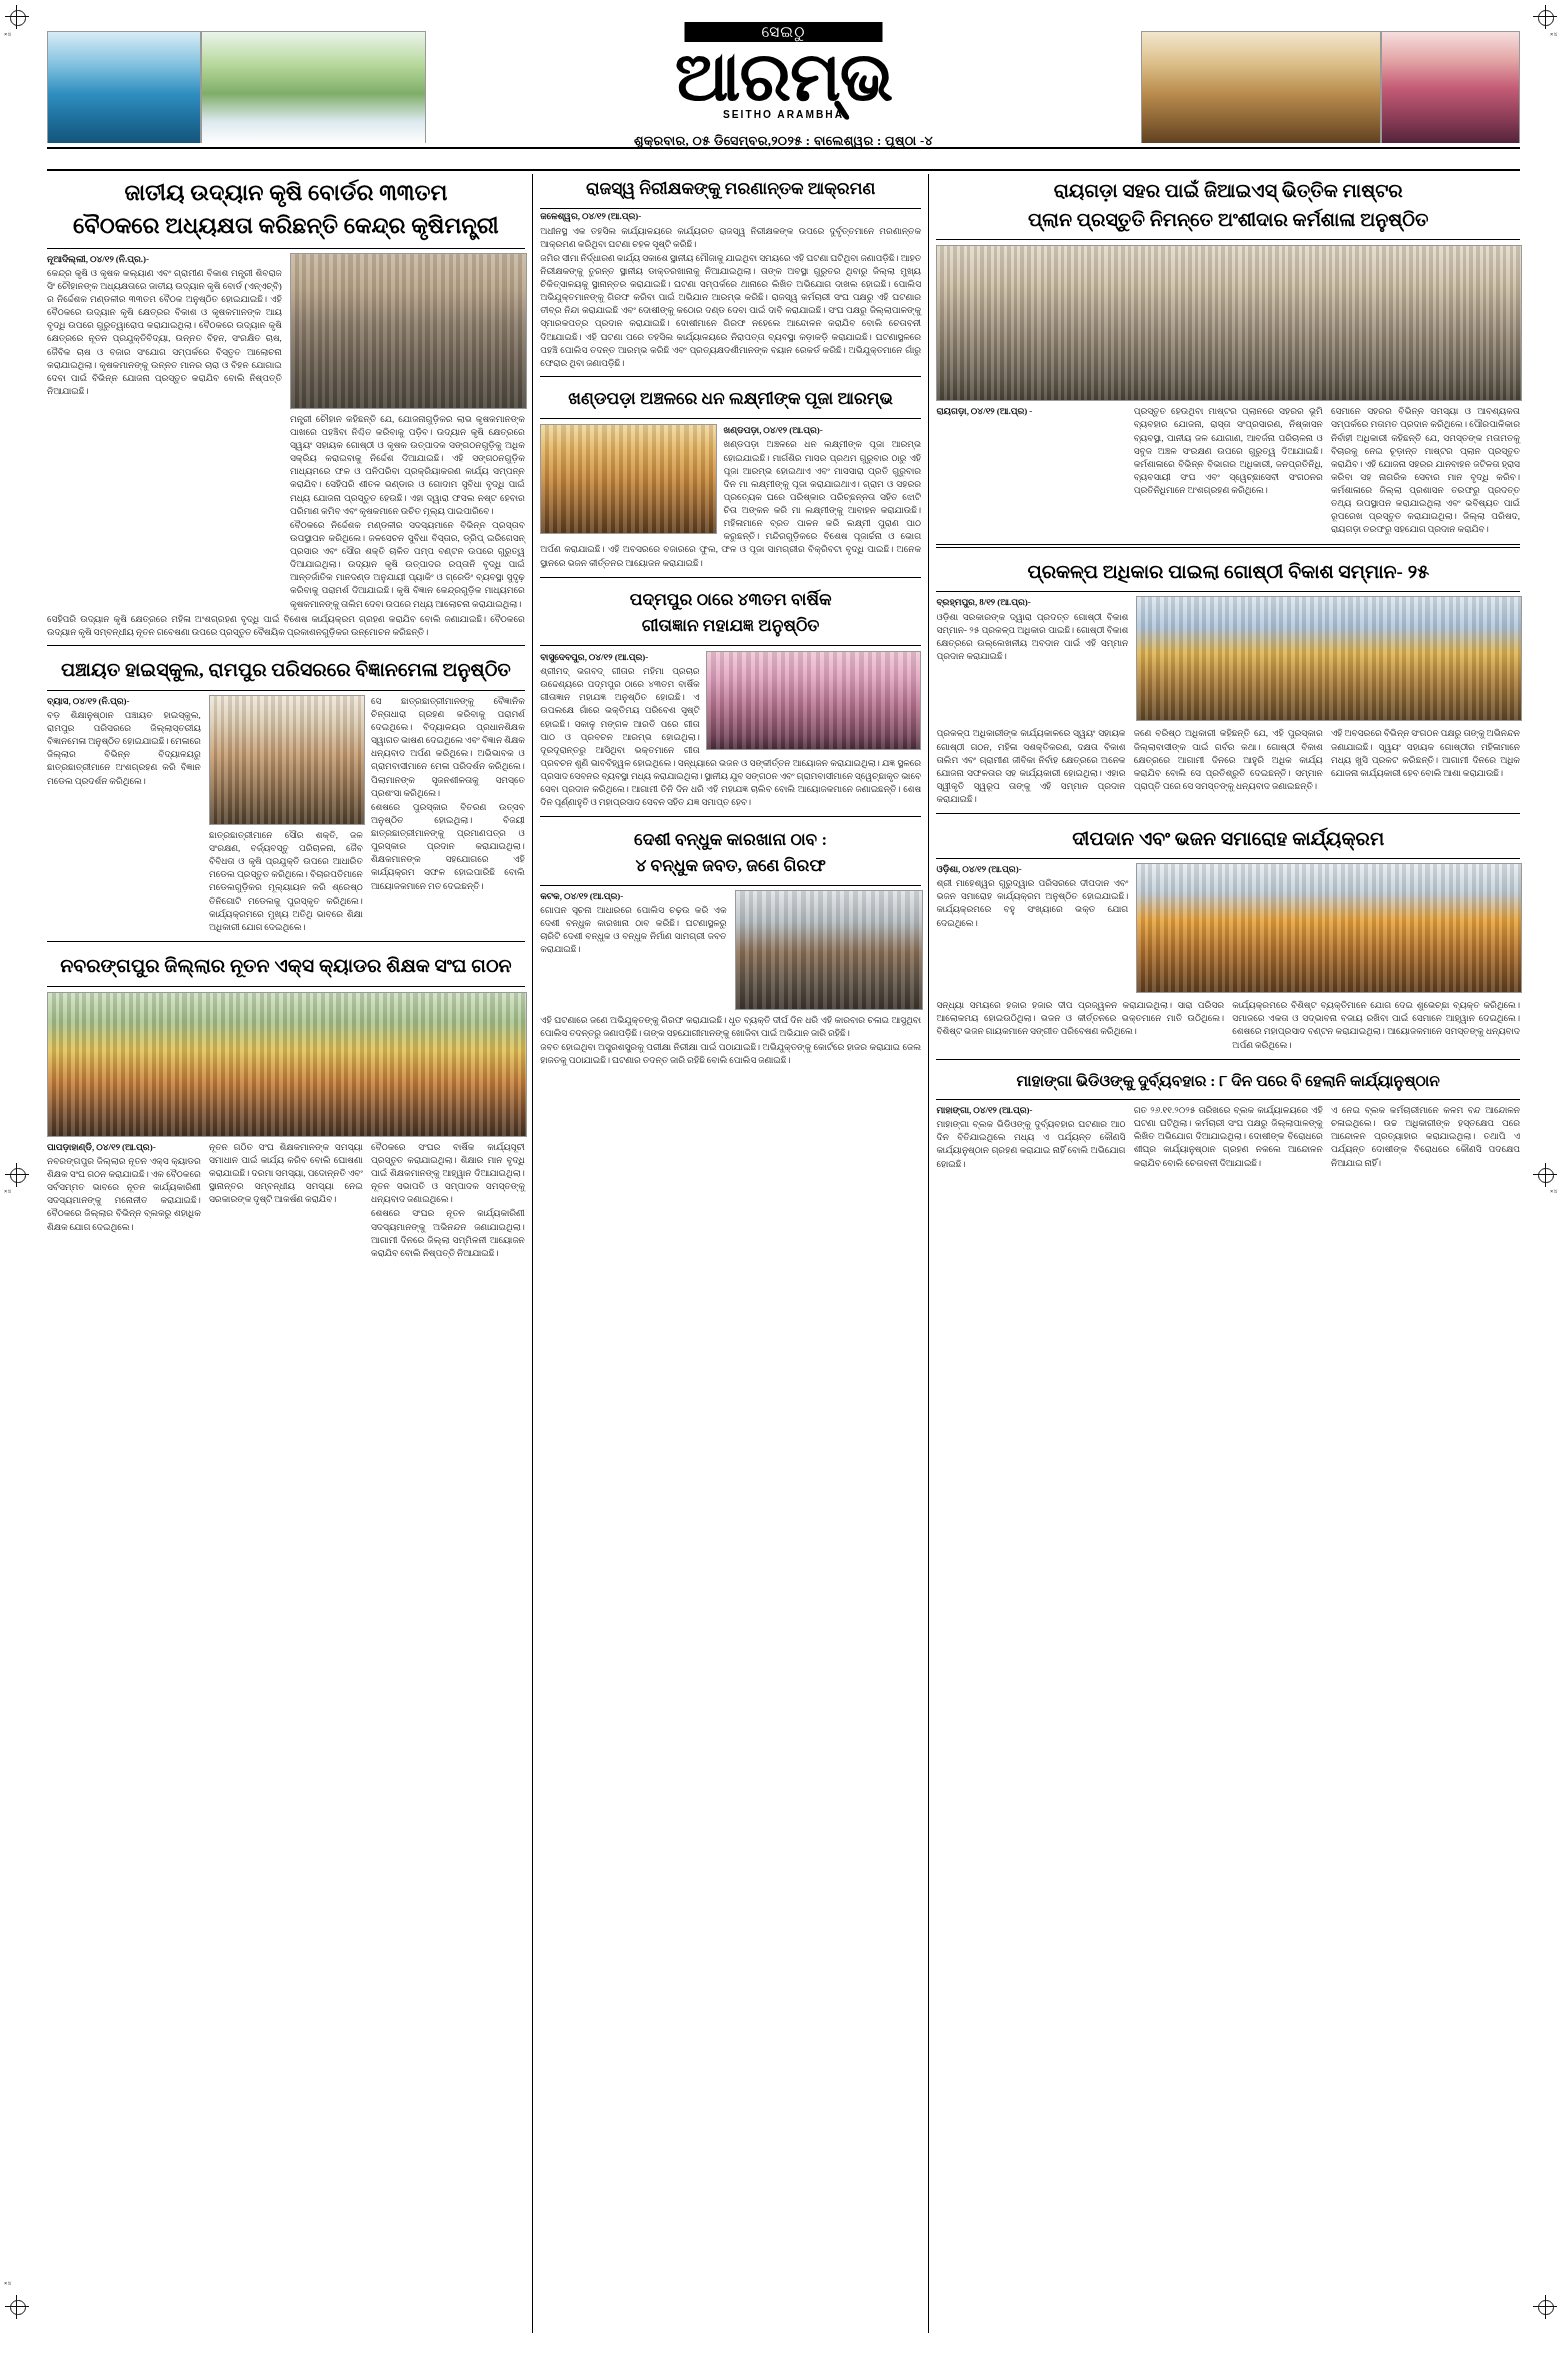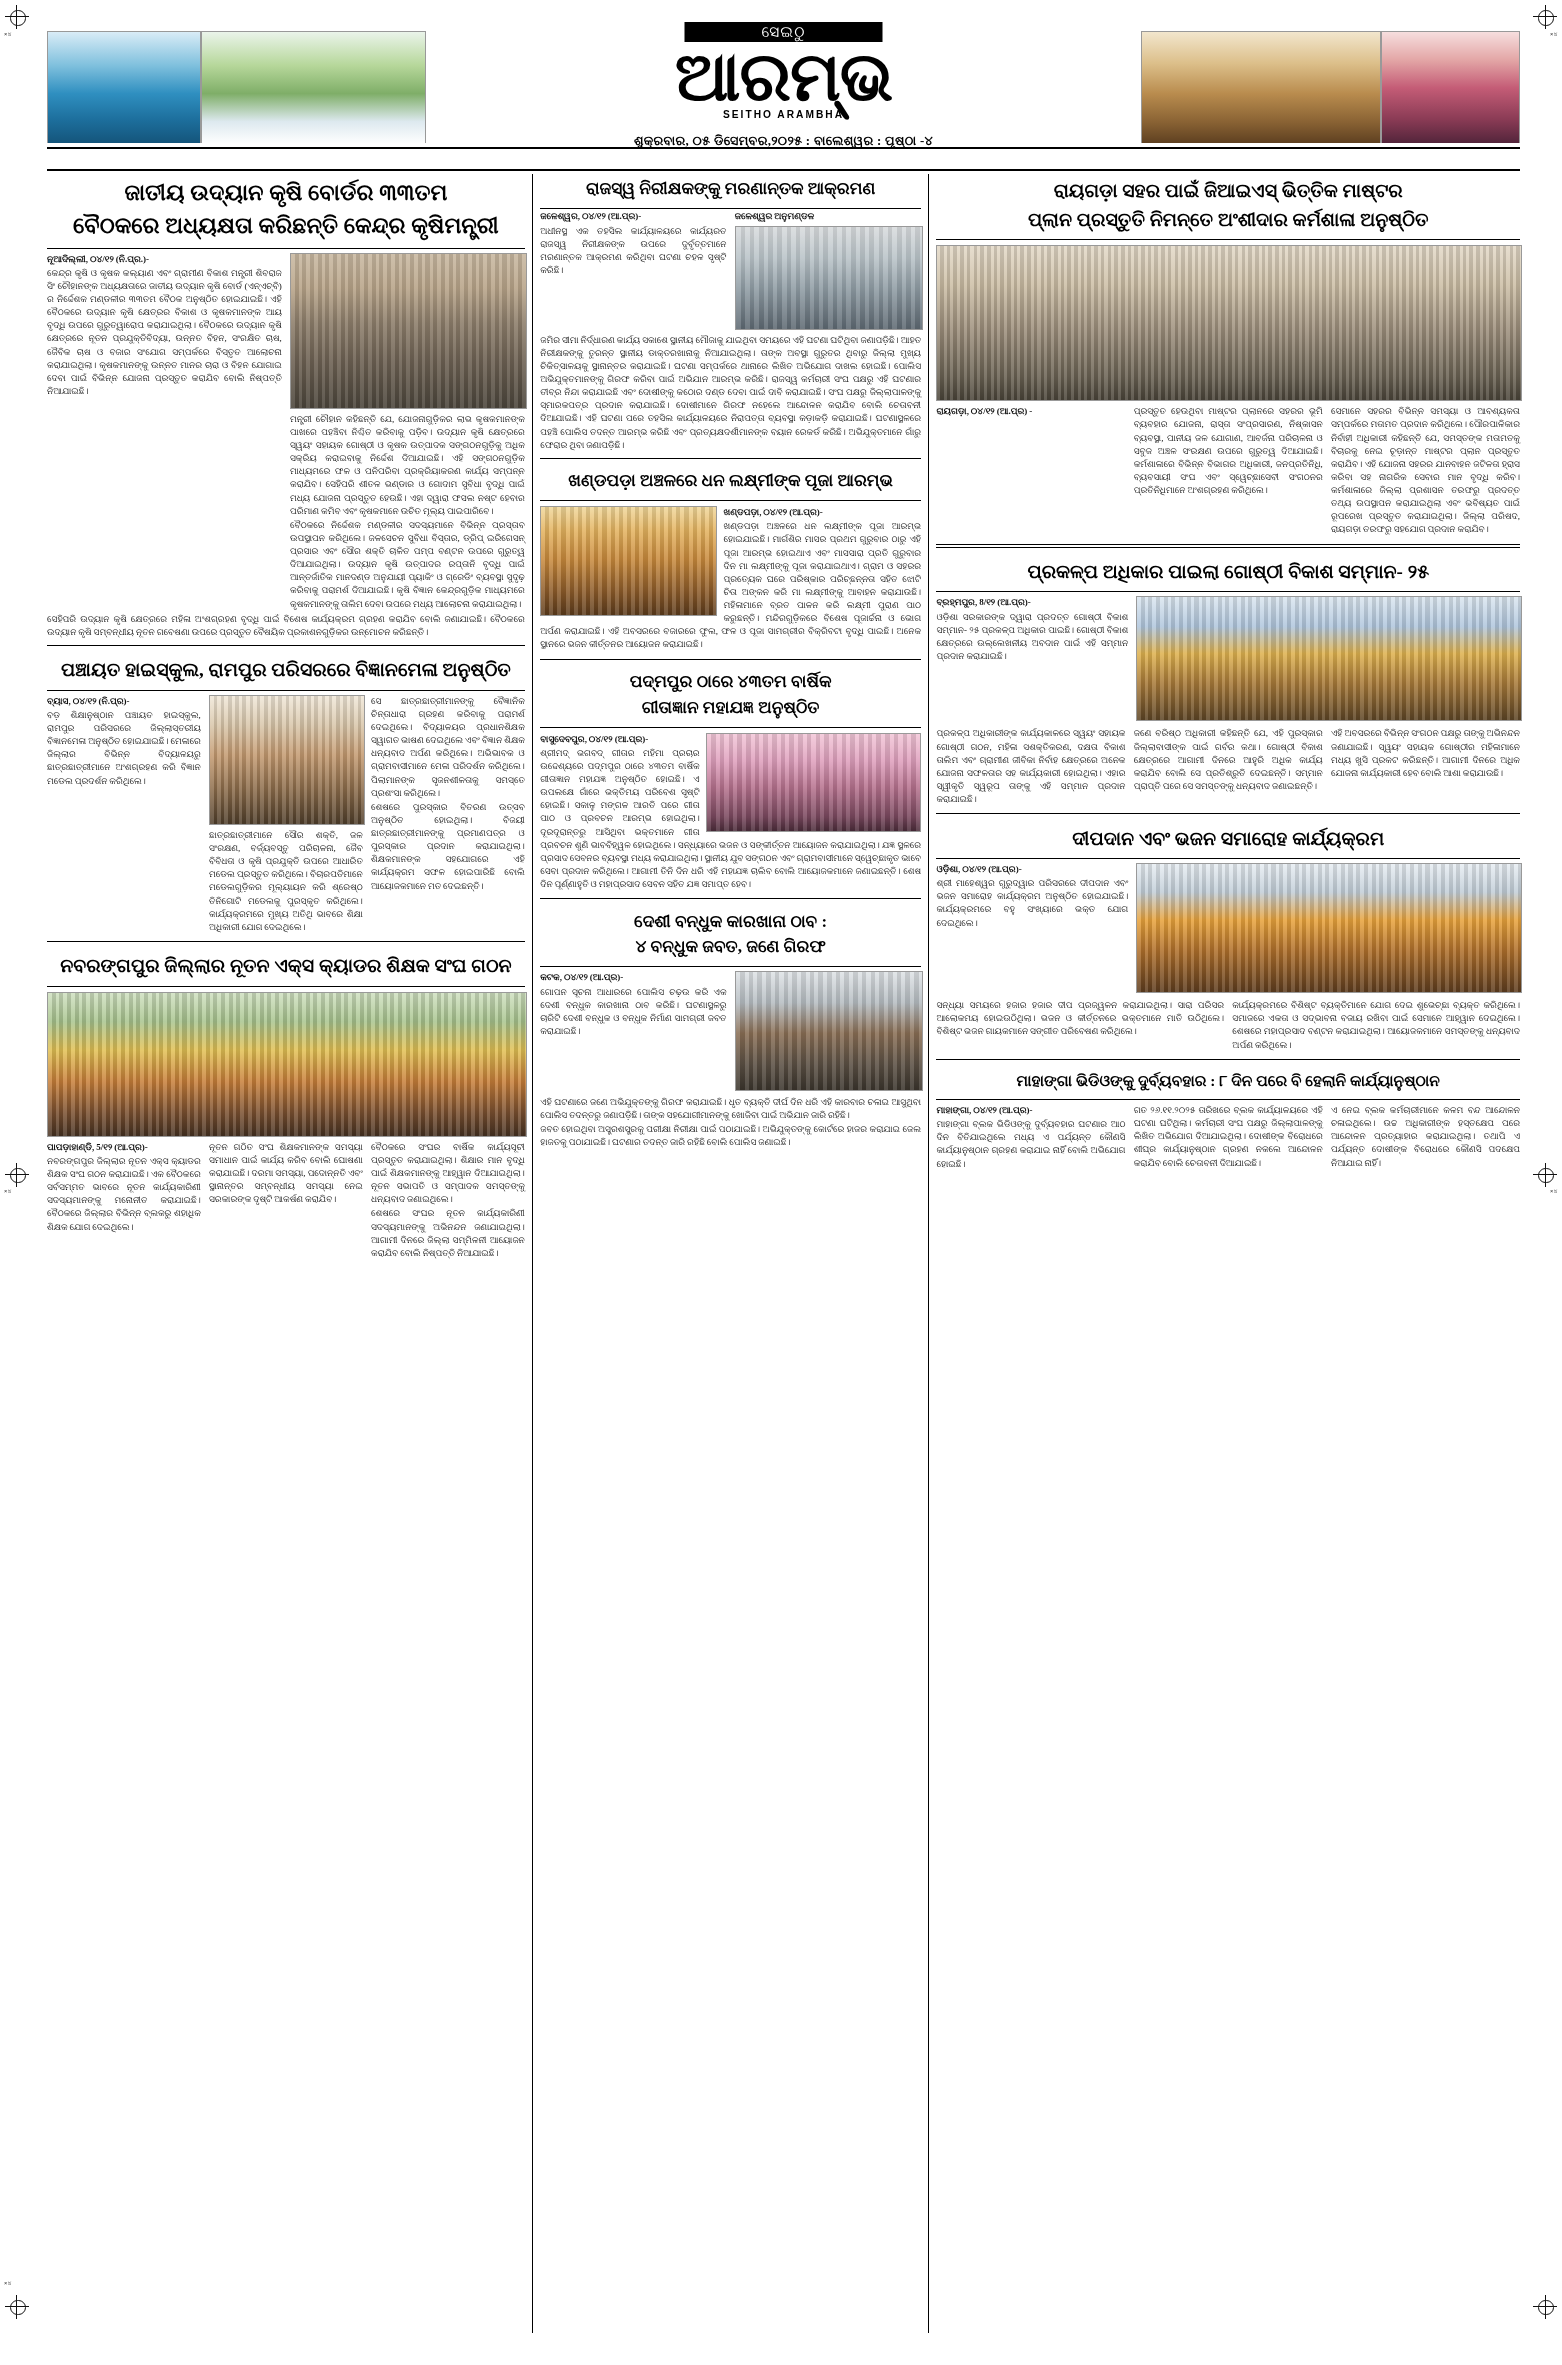--- a/index.html
+++ b/index.html
@@ -217,21 +217,21 @@
           <div class="sep"></div>
         </div>
 
         <div class="article">
           <div class="hl h2">ନବରଙ୍ଗପୁର ଜିଲ୍ଲାର ନୂତନ ଏକ୍ସ କ୍ୟାଡର ଶିକ୍ଷକ ସଂଘ ଗଠନ</div>
           <div class="hrule"></div>
           <div class="photo ph-group" style="width:100%;height:143px;margin:5.1px 0 4.1px 0;"></div>
           <div class="body">
             <div class="sub">
               <div class="txt">
-                <p><span class="lead">ପାପଡ଼ାହାଣ୍ଡି, 5/୧୨ (ଆ.ପ୍ର)-</span></p>
+                <p><span class="lead">ପାପଡ଼ାହାଣ୍ଡି, ୦୪/୧୨ (ଆ.ପ୍ର)-</span></p>
                 <p>ନବରଙ୍ଗପୁର ଜିଲ୍ଲାର ନୂତନ ଏକ୍ସ କ୍ୟାଡର ଶିକ୍ଷକ ସଂଘ ଗଠନ କରାଯାଇଛି। ଏକ ବୈଠକରେ ସର୍ବସମ୍ମତ ଭାବରେ ନୂତନ କାର୍ଯ୍ୟକାରିଣୀ ସଦସ୍ୟମାନଙ୍କୁ ମନୋନୀତ କରାଯାଇଛି। ବୈଠକରେ ଜିଲ୍ଲାର ବିଭିନ୍ନ ବ୍ଲକରୁ ଶହାଧିକ ଶିକ୍ଷକ ଯୋଗ ଦେଇଥିଲେ।</p>
               </div>
             </div>
             <div class="sub">
               <div class="txt">
                 <p>ନୂତନ ଗଠିତ ସଂଘ ଶିକ୍ଷକମାନଙ୍କ ସମସ୍ୟା ସମାଧାନ ପାଇଁ କାର୍ଯ୍ୟ କରିବ ବୋଲି ଘୋଷଣା କରାଯାଇଛି। ଦରମା ସମସ୍ୟା, ପଦୋନ୍ନତି ଏବଂ ସ୍ଥାନାନ୍ତର ସମ୍ବନ୍ଧୀୟ ସମସ୍ୟା ନେଇ ସରକାରଙ୍କ ଦୃଷ୍ଟି ଆକର୍ଷଣ କରାଯିବ।</p>
               </div>
             </div>
             <div class="sub">
               <div class="txt">
@@ -250,26 +250,20 @@
 
         <div class="article">
           <div class="hl h3">ରାଜସ୍ୱ ନିରୀକ୍ଷକଙ୍କୁ ମରଣାନ୍ତକ ଆକ୍ରମଣ</div>
           <div class="hrule"></div>
           <div class="body" style="margin-top:1px;">
             <div class="sub">
               <div class="txt">
                 <p><span class="lead">ଜଳେଶ୍ୱର, ୦୪/୧୨ (ଆ.ପ୍ର)-</span></p>
                 <p>ଅଧୀନସ୍ଥ ଏକ ତହସିଲ କାର୍ଯ୍ୟାଳୟରେ କାର୍ଯ୍ୟରତ ରାଜସ୍ୱ ନିରୀକ୍ଷକଙ୍କ ଉପରେ ଦୁର୍ବୃତ୍ତମାନେ ମରଣାନ୍ତକ ଆକ୍ରମଣ କରିଥିବା ଘଟଣା ଚହଳ ସୃଷ୍ଟି କରିଛି।</p>
               </div>
-            </div>
-            <div class="sub">
-              <div class="txt" style="margin-bottom:2px;">
-                <p><span class="lead">ଜଳେଶ୍ୱର ଅନୁମଣ୍ଡଳ</span></p>
-              </div>
-              <div class="photo ph-office" style="width:100%;height:102px;margin:0 0 4.1px 0;"></div>
             </div>
           </div>
           <div class="txt">
             <p>ଜମିର ସୀମା ନିର୍ଦ୍ଧାରଣ କାର୍ଯ୍ୟ ସକାଶେ ସ୍ଥାନୀୟ ମୌଜାକୁ ଯାଇଥିବା ସମୟରେ ଏହି ଘଟଣା ଘଟିଥିବା ଜଣାପଡ଼ିଛି। ଆହତ ନିରୀକ୍ଷକଙ୍କୁ ତୁରନ୍ତ ସ୍ଥାନୀୟ ଡାକ୍ତରଖାନାକୁ ନିଆଯାଇଥିଲା। ତାଙ୍କ ଅବସ୍ଥା ଗୁରୁତର ଥିବାରୁ ଜିଲ୍ଲା ମୁଖ୍ୟ ଚିକିତ୍ସାଳୟକୁ ସ୍ଥାନାନ୍ତର କରାଯାଇଛି। ଘଟଣା ସମ୍ପର୍କରେ ଥାନାରେ ଲିଖିତ ଅଭିଯୋଗ ଦାଖଲ ହୋଇଛି। ପୋଲିସ ଅଭିଯୁକ୍ତମାନଙ୍କୁ ଗିରଫ କରିବା ପାଇଁ ଅଭିଯାନ ଆରମ୍ଭ କରିଛି। ରାଜସ୍ୱ କର୍ମଚାରୀ ସଂଘ ପକ୍ଷରୁ ଏହି ଘଟଣାର ତୀବ୍ର ନିନ୍ଦା କରାଯାଇଛି ଏବଂ ଦୋଷୀଙ୍କୁ କଠୋର ଦଣ୍ଡ ଦେବା ପାଇଁ ଦାବି କରାଯାଇଛି। ସଂଘ ପକ୍ଷରୁ ଜିଲ୍ଲାପାଳଙ୍କୁ ସ୍ମାରକପତ୍ର ପ୍ରଦାନ କରାଯାଇଛି। ଦୋଷୀମାନେ ଗିରଫ ନହେଲେ ଆନ୍ଦୋଳନ କରାଯିବ ବୋଲି ଚେତାବନୀ ଦିଆଯାଇଛି। ଏହି ଘଟଣା ପରେ ତହସିଲ କାର୍ଯ୍ୟାଳୟରେ ନିରାପତ୍ତା ବ୍ୟବସ୍ଥା କଡ଼ାକଡ଼ି କରାଯାଇଛି। ଘଟଣାସ୍ଥଳରେ ପହଞ୍ଚି ପୋଲିସ ତଦନ୍ତ ଆରମ୍ଭ କରିଛି ଏବଂ ପ୍ରତ୍ୟକ୍ଷଦର୍ଶୀମାନଙ୍କ ବୟାନ ରେକର୍ଡ କରିଛି। ଅଭିଯୁକ୍ତମାନେ ଗାଁରୁ ଫେରାର ଥିବା ଜଣାପଡ଼ିଛି।</p>
           </div>
           <div class="sep"></div>
         </div>
 
         <div class="article">
           <div class="hl h3">ଖଣ୍ଡପଡ଼ା ଅଞ୍ଚଳରେ ଧନ ଲକ୍ଷ୍ମୀଙ୍କ ପୂଜା ଆରମ୍ଭ</div>

